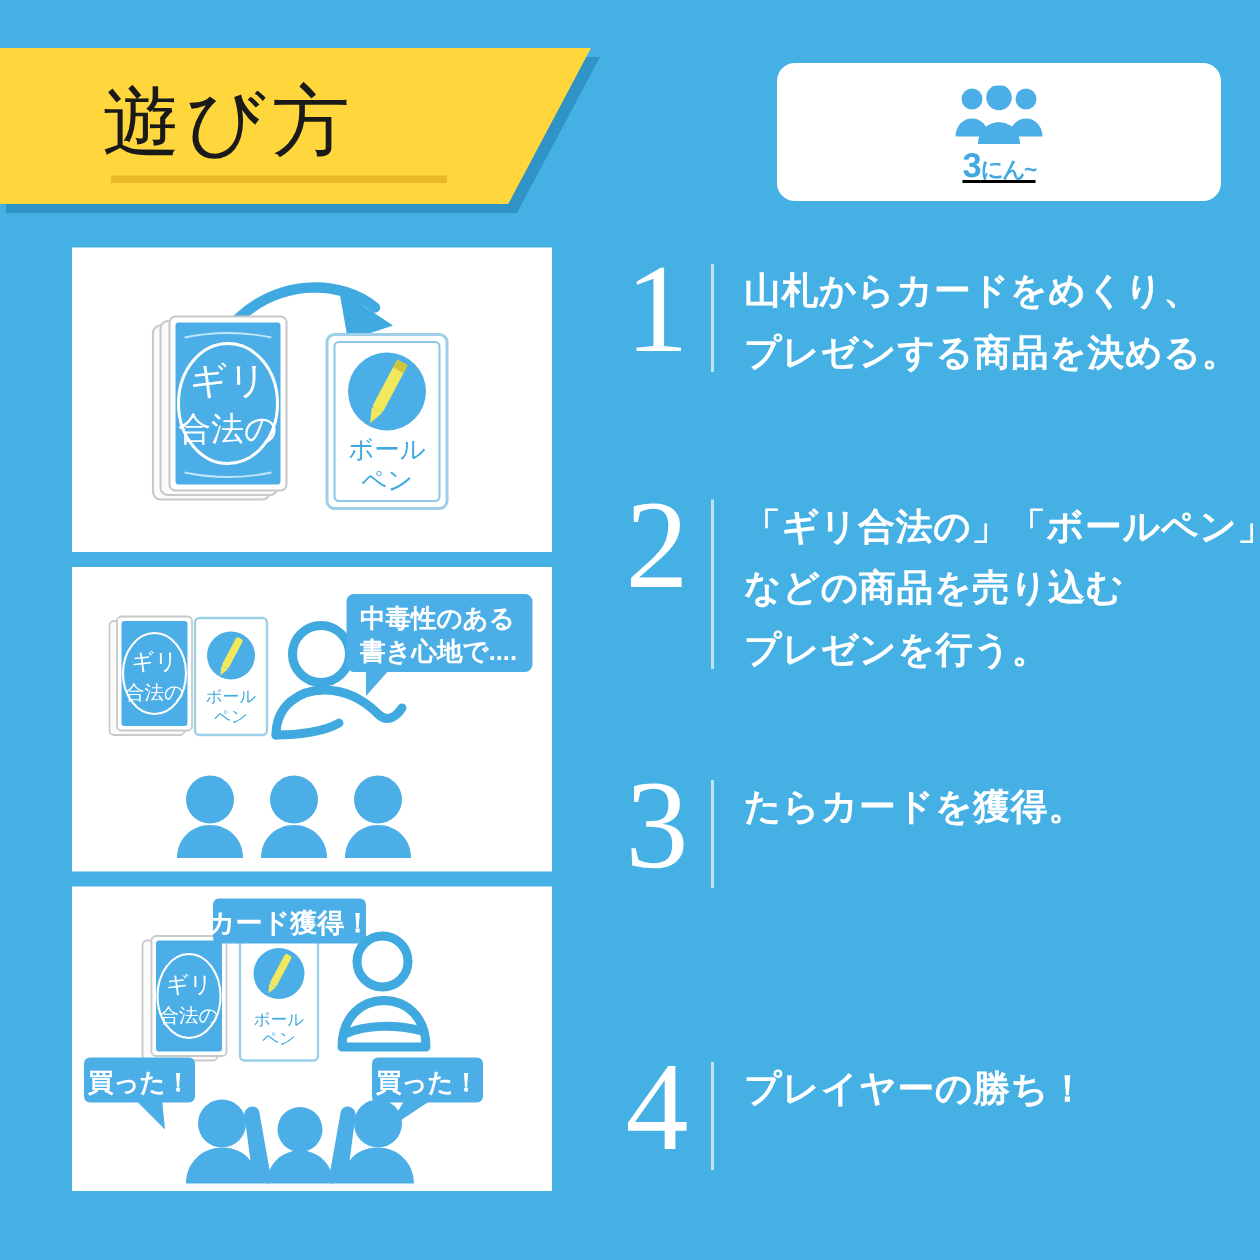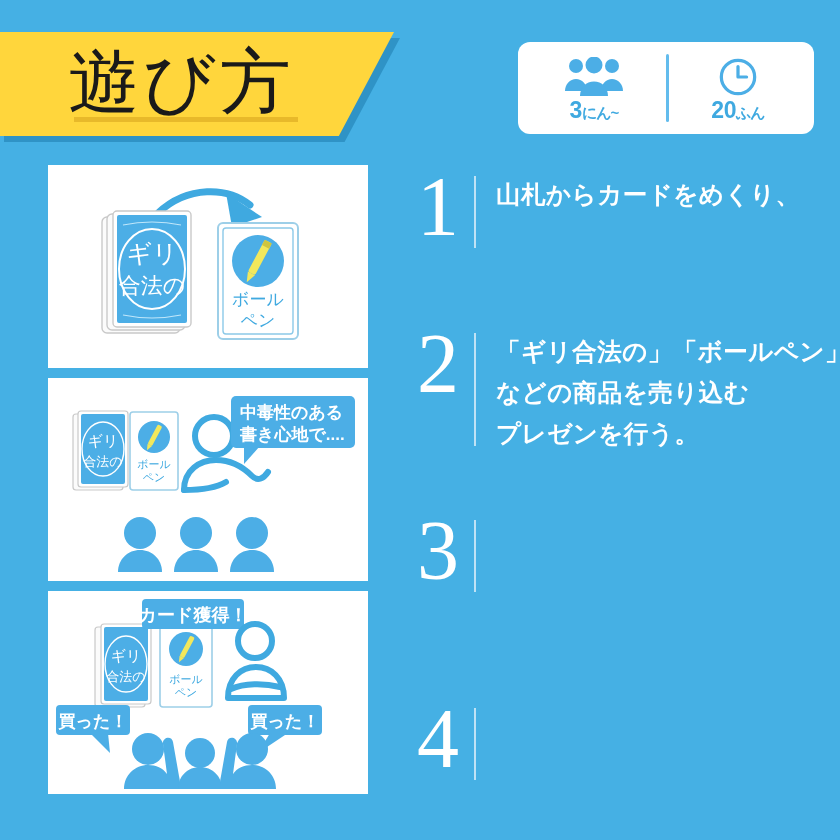--- a/index.html
+++ b/index.html
@@ -45,21 +45,21 @@
     height: 104px;
     background: #ffd63c;
     clip-path: polygon(0 0, 100% 0, 86% 100%, 0 100%);
   }
   .title-text {
     position: absolute;
     left: 68px;
     top: 50%;
     transform: translateY(-52%);
     font-family: "Liberation Serif", serif;
-    font-size: 71px;
+    font-size: 52px;
     font-weight: 400;
     color: #1a1a1a;
     letter-spacing: 4px;
     white-space: nowrap;
     line-height: 1;
   }
   .title-underline {
     position: absolute;
     left: 74px;
     bottom: 14px;
@@ -82,20 +82,21 @@
     box-sizing: border-box;
     padding: 6px 4px;
   }
   .badge {
     flex: 1;
     display: flex;
     flex-direction: column;
     align-items: center;
     justify-content: center;
     position: relative;
+    text-decoration: underline;
   }
   .badge + .badge::before {
     content: "";
     position: absolute;
     left: 0;
     top: 6px;
     bottom: 6px;
     width: 3px;
     background: #63bced;
     border-radius: 2px;
@@ -197,31 +198,20 @@
           <circle cx="31" cy="8" r="8.5" fill="#4caee6"></circle>
           <path d="M17 39c0-8.5 6.2-14.5 14-14.5S45 30.5 45 39z" fill="#4caee6"></path>
         </svg>
       </div>
       <div class="badge-label">
         <span>3</span><span class="small">にん~</span>
       </div>
     </div>
 
 
-    <div class="badge">
-      <div class="badge-icon">
-        <svg viewBox="0 0 42 42" width="40" height="40" aria-hidden="true">
-          <circle cx="21" cy="21" r="17.5" fill="none" stroke="#4caee6" stroke-width="3.4"></circle>
-          <path d="M21 10v11h9" fill="none" stroke="#4caee6" stroke-width="3.4" stroke-linecap="round" stroke-linejoin="round"></path>
-        </svg>
-      </div>
-      <div class="badge-label">
-        <span>20</span><span class="small">ふん</span>
-      </div>
-    </div>
 
   </div>
 
   <div class="panel" id="panel1">
     <svg viewBox="0 0 320 203" aria-hidden="true">
 
       <path d="M110 48 C 140 20, 180 22, 202 40" fill="none" stroke="#3fa9e0" stroke-width="7" stroke-linecap="round"></path>
       <path d="M178 28 L214 52 L184 62 Z" fill="#3fa9e0"></path>
 
       <rect x="54" y="52" width="78" height="116" rx="5" fill="#fbfbfb" stroke="#c9c9c9" stroke-width="1.4"></rect>
@@ -330,40 +320,43 @@
         <path d="M228 198c0-14-11-24-24-24-8 0-15 3-19 9 l4-30 c1-7-9-9-10-2 l-6 34 c-2 8 0 13 0 13z"></path>
       </g>
     </svg>
   </div>
 
   <div class="step" id="step1">
     <div class="step-num">1</div>
     <div class="step-divider"></div>
     <div class="step-lines">
       <div>山札からカードをめくり、</div>
+      <div>プレゼンする商品を決める。</div>
     </div>
   </div>
 
   <div class="step" id="step2">
     <div class="step-num">2</div>
     <div class="step-divider"></div>
     <div class="step-lines">
       <div>「ギリ合法の」「ボールペン」</div>
       <div>などの商品を売り込む</div>
       <div>プレゼンを行う。</div>
     </div>
   </div>
 
   <div class="step" id="step3">
     <div class="step-num">3</div>
     <div class="step-divider"></div>
     <div class="step-lines">
+      <div>たらカードを獲得。</div>
     </div>
   </div>
 
   <div class="step" id="step4">
     <div class="step-num">4</div>
     <div class="step-divider"></div>
     <div class="step-lines">
+      <div>プレイヤーの勝ち！</div>
     </div>
   </div>
 
 </div>
 
 </body></html>

